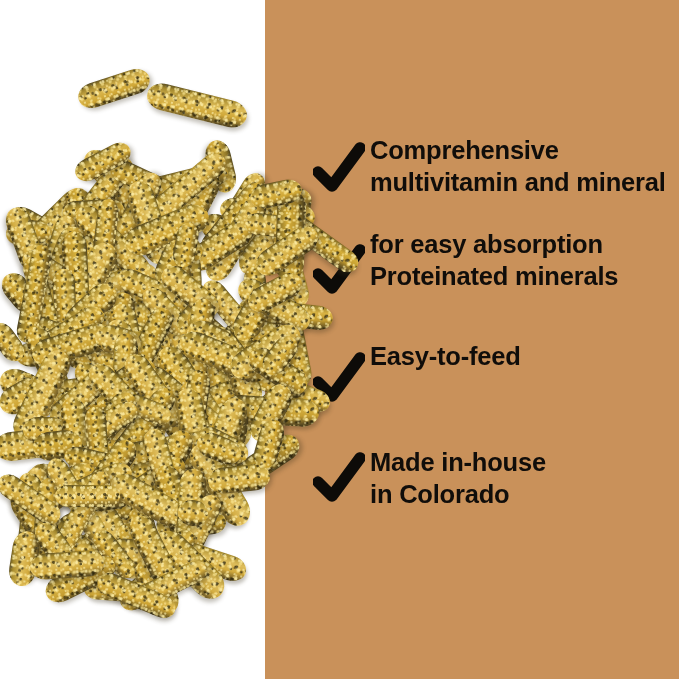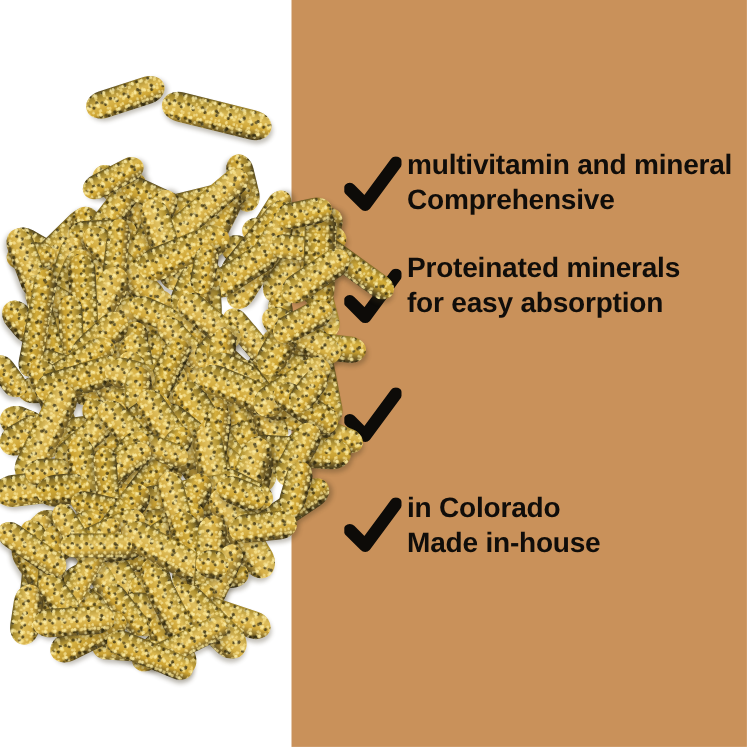--- a/index.html
+++ b/index.html
@@ -318,50 +318,51 @@
   <div class="right-panel"></div>
 
   <div class="bullets" id="bullets">
       <div class="bullet" style="left: 0px; top: 0px;">
         <div class="check" style="left: 48px; top: 142px;">
           <svg viewBox="0 0 52 56" xmlns="http://www.w3.org/2000/svg">
             <path d="M5 30 L19 44 L47 6" fill="none" stroke="#0d0b08" stroke-width="11.5" stroke-linecap="round" stroke-linejoin="round"></path>
           </svg>
         </div>
         <div class="btext" style="top: 134px;">
+          <div>Comprehensive</div>
           <div>multivitamin and mineral</div>
-          <div>Comprehensive</div>
         </div>
       </div>
       <div class="bullet" style="left: 0px; top: 0px;">
         <div class="check" style="left: 48px; top: 244px;">
           <svg viewBox="0 0 52 56" xmlns="http://www.w3.org/2000/svg">
             <path d="M5 30 L19 44 L47 6" fill="none" stroke="#0d0b08" stroke-width="11.5" stroke-linecap="round" stroke-linejoin="round"></path>
           </svg>
         </div>
         <div class="btext" style="top: 228px;">
+          <div>for easy absorption</div>
           <div>Proteinated minerals</div>
-          <div>for easy absorption</div>
         </div>
       </div>
       <div class="bullet" style="left: 0px; top: 0px;">
         <div class="check" style="left: 48px; top: 352px;">
           <svg viewBox="0 0 52 56" xmlns="http://www.w3.org/2000/svg">
             <path d="M5 30 L19 44 L47 6" fill="none" stroke="#0d0b08" stroke-width="11.5" stroke-linecap="round" stroke-linejoin="round"></path>
           </svg>
         </div>
         <div class="btext" style="top: 340px;">
+          <div>Easy-to-feed</div>
         </div>
       </div>
       <div class="bullet" style="left: 0px; top: 0px;">
         <div class="check" style="left: 48px; top: 452px;">
           <svg viewBox="0 0 52 56" xmlns="http://www.w3.org/2000/svg">
             <path d="M5 30 L19 44 L47 6" fill="none" stroke="#0d0b08" stroke-width="11.5" stroke-linecap="round" stroke-linejoin="round"></path>
           </svg>
         </div>
         <div class="btext" style="top: 446px;">
+          <div>Made in-house</div>
           <div>in Colorado</div>
-          <div>Made in-house</div>
         </div>
       </div>
     </div>
 
 </div>
 
 </body></html>

